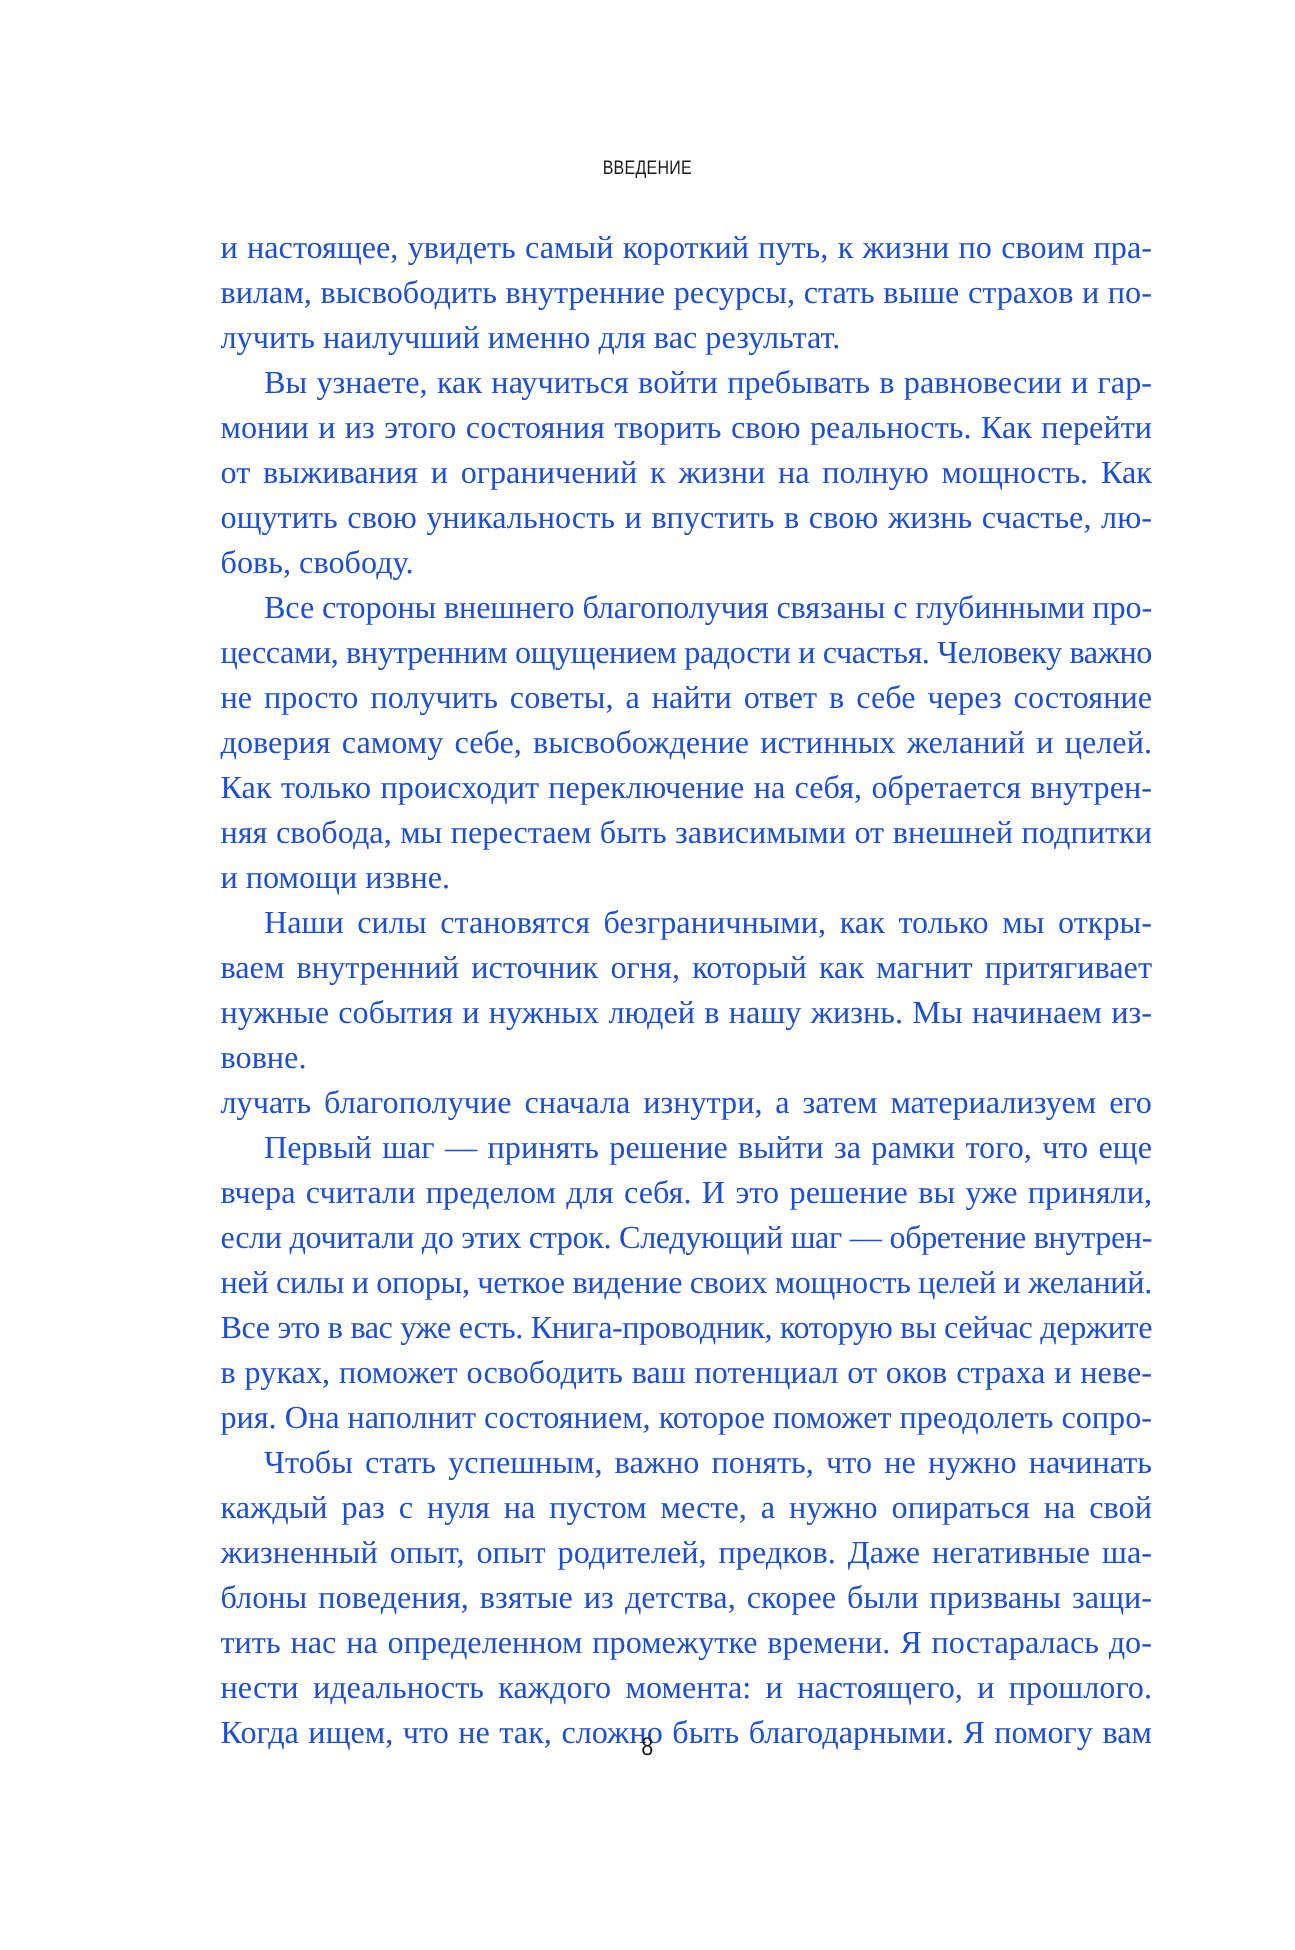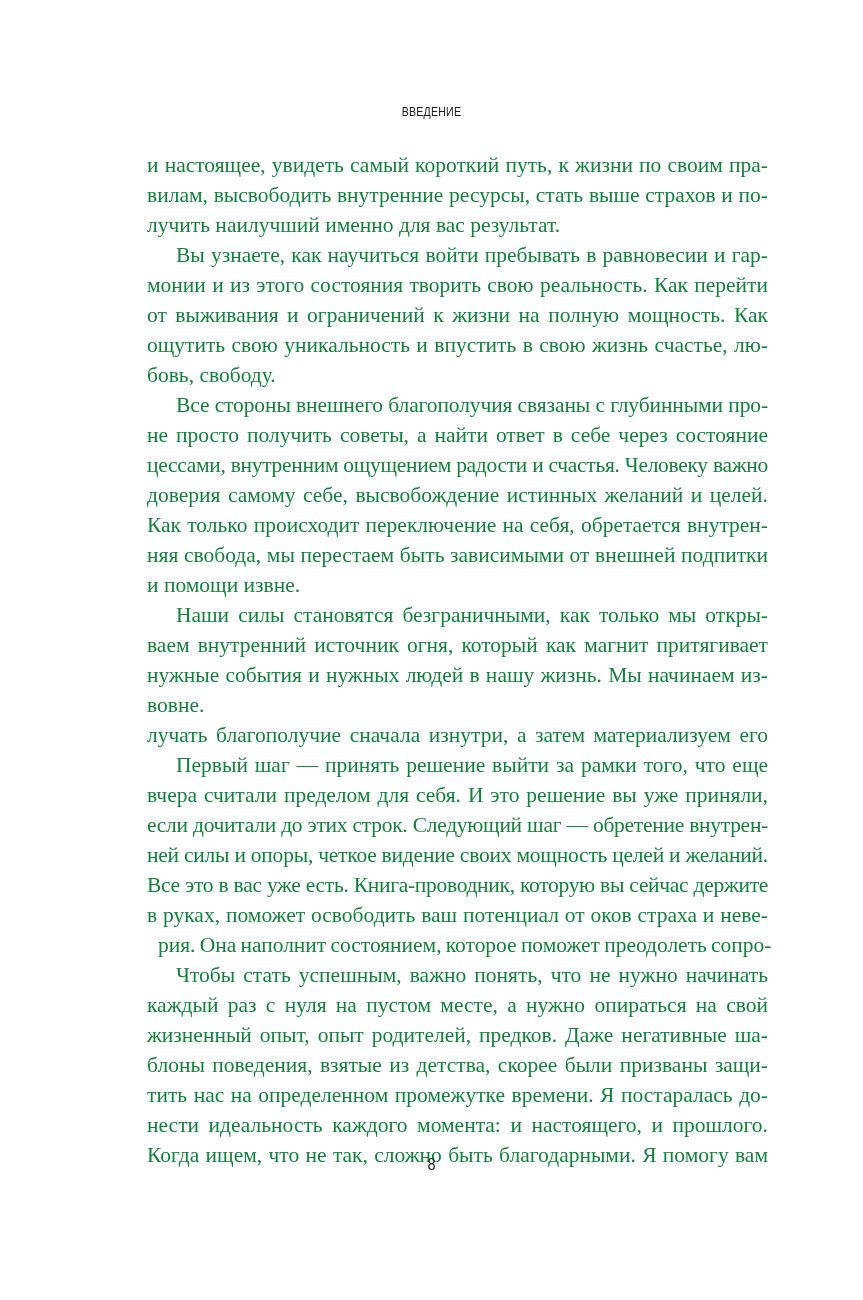--- a/index.html
+++ b/index.html
@@ -27,21 +27,21 @@
       transform-origin: center;
       color: #1a1a1a;
     }
     .text-block {
       position: absolute;
       left: 147px;
       top: 150px;
       width: 621px;
       font-family: "Liberation Serif", serif;
       font-size: 21.5px;
-      color: #15803d;
+      color: #1d4ed8;
     }
     .line {
       display: block;
       height: 30px;
       line-height: 30px;
       white-space: nowrap;
       text-align: justify;
       text-align-last: justify;
       overflow: visible;
     }
@@ -80,22 +80,22 @@
   <div>
     <span class="line indent" style="white-space: nowrap;">Вы узнаете, как научиться войти пребывать в равновесии и гар-</span>
     <span class="line" style="white-space: nowrap;">монии и из этого состояния творить свою реальность. Как перейти</span>
     <span class="line" style="white-space: nowrap;">от выживания и ограничений к жизни на полную мощность. Как</span>
     <span class="line" style="white-space: nowrap;">ощутить свою уникальность и впустить в свою жизнь счастье, лю-</span>
     <span class="line last" style="white-space: nowrap;">бовь, свободу.</span>
   </div>
 
   <div>
     <span class="line indent" style="white-space: nowrap; letter-spacing: -0.005em; word-spacing: -0.05em;">Все стороны внешнего благополучия связаны с глубинными про-</span>
+    <span class="line" style="white-space: nowrap; letter-spacing: -0.014em; word-spacing: -0.05em;">цессами, внутренним ощущением радости и счастья. Человеку важно</span>
     <span class="line" style="white-space: nowrap;">не просто получить советы, а найти ответ в себе через состояние</span>
-    <span class="line" style="white-space: nowrap; letter-spacing: -0.014em; word-spacing: -0.05em;">цессами, внутренним ощущением радости и счастья. Человеку важно</span>
     <span class="line" style="white-space: nowrap;">доверия самому себе, высвобождение истинных желаний и целей.</span>
     <span class="line" style="white-space: nowrap;">Как только происходит переключение на себя, обретается внутрен-</span>
     <span class="line" style="white-space: nowrap;">няя свобода, мы перестаем быть зависимыми от внешней подпитки</span>
     <span class="line last" style="white-space: nowrap;">и помощи извне.</span>
   </div>
 
   <div>
     <span class="line indent" style="white-space: nowrap;">Наши силы становятся безграничными, как только мы откры-</span>
     <span class="line" style="white-space: nowrap;">ваем внутренний источник огня, который как магнит притягивает</span>
     <span class="line" style="white-space: nowrap;">нужные события и нужных людей в нашу жизнь. Мы начинаем из-</span>
@@ -103,21 +103,21 @@
     <span class="line" style="white-space: nowrap;">лучать благополучие сначала изнутри, а затем материализуем его</span>
   </div>
 
   <div>
     <span class="line indent" style="white-space: nowrap;">Первый шаг — принять решение выйти за рамки того, что еще</span>
     <span class="line" style="white-space: nowrap;">вчера считали пределом для себя. И это решение вы уже приняли,</span>
     <span class="line" style="white-space: nowrap; letter-spacing: -0.013em; word-spacing: -0.05em;">если дочитали до этих строк. Следующий шаг — обретение внутрен-</span>
     <span class="line" style="white-space: nowrap; letter-spacing: -0.01em; word-spacing: -0.05em;">ней силы и опоры, четкое видение своих мощность целей и желаний.</span>
     <span class="line" style="white-space: nowrap; letter-spacing: -0.014em; word-spacing: -0.05em;">Все это в вас уже есть. Книга-проводник, которую вы сейчас держите</span>
     <span class="line" style="white-space: nowrap;">в руках, поможет освободить ваш потенциал от оков страха и неве-</span>
-    <span class="line" style="white-space: nowrap; letter-spacing: -0.001em; word-spacing: -0.05em; margin-left: 11px;">рия. Она наполнит состоянием, которое поможет преодолеть сопро-</span>
+    <span class="line" style="white-space: nowrap; letter-spacing: -0.001em; word-spacing: -0.05em;">рия. Она наполнит состоянием, которое поможет преодолеть сопро-</span>
   </div>
 
   <div>
     <span class="line indent" style="white-space: nowrap;">Чтобы стать успешным, важно понять, что не нужно начинать</span>
     <span class="line" style="white-space: nowrap;">каждый раз с нуля на пустом месте, а нужно опираться на свой</span>
     <span class="line" style="white-space: nowrap;">жизненный опыт, опыт родителей, предков. Даже негативные ша-</span>
     <span class="line" style="white-space: nowrap;">блоны поведения, взятые из детства, скорее были призваны защи-</span>
     <span class="line" style="white-space: nowrap;">тить нас на определенном промежутке времени. Я постаралась до-</span>
     <span class="line" style="white-space: nowrap;">нести идеальность каждого момента: и настоящего, и прошлого.</span>
     <span class="line" style="white-space: nowrap;">Когда ищем, что не так, сложно быть благодарными. Я помогу вам</span>

